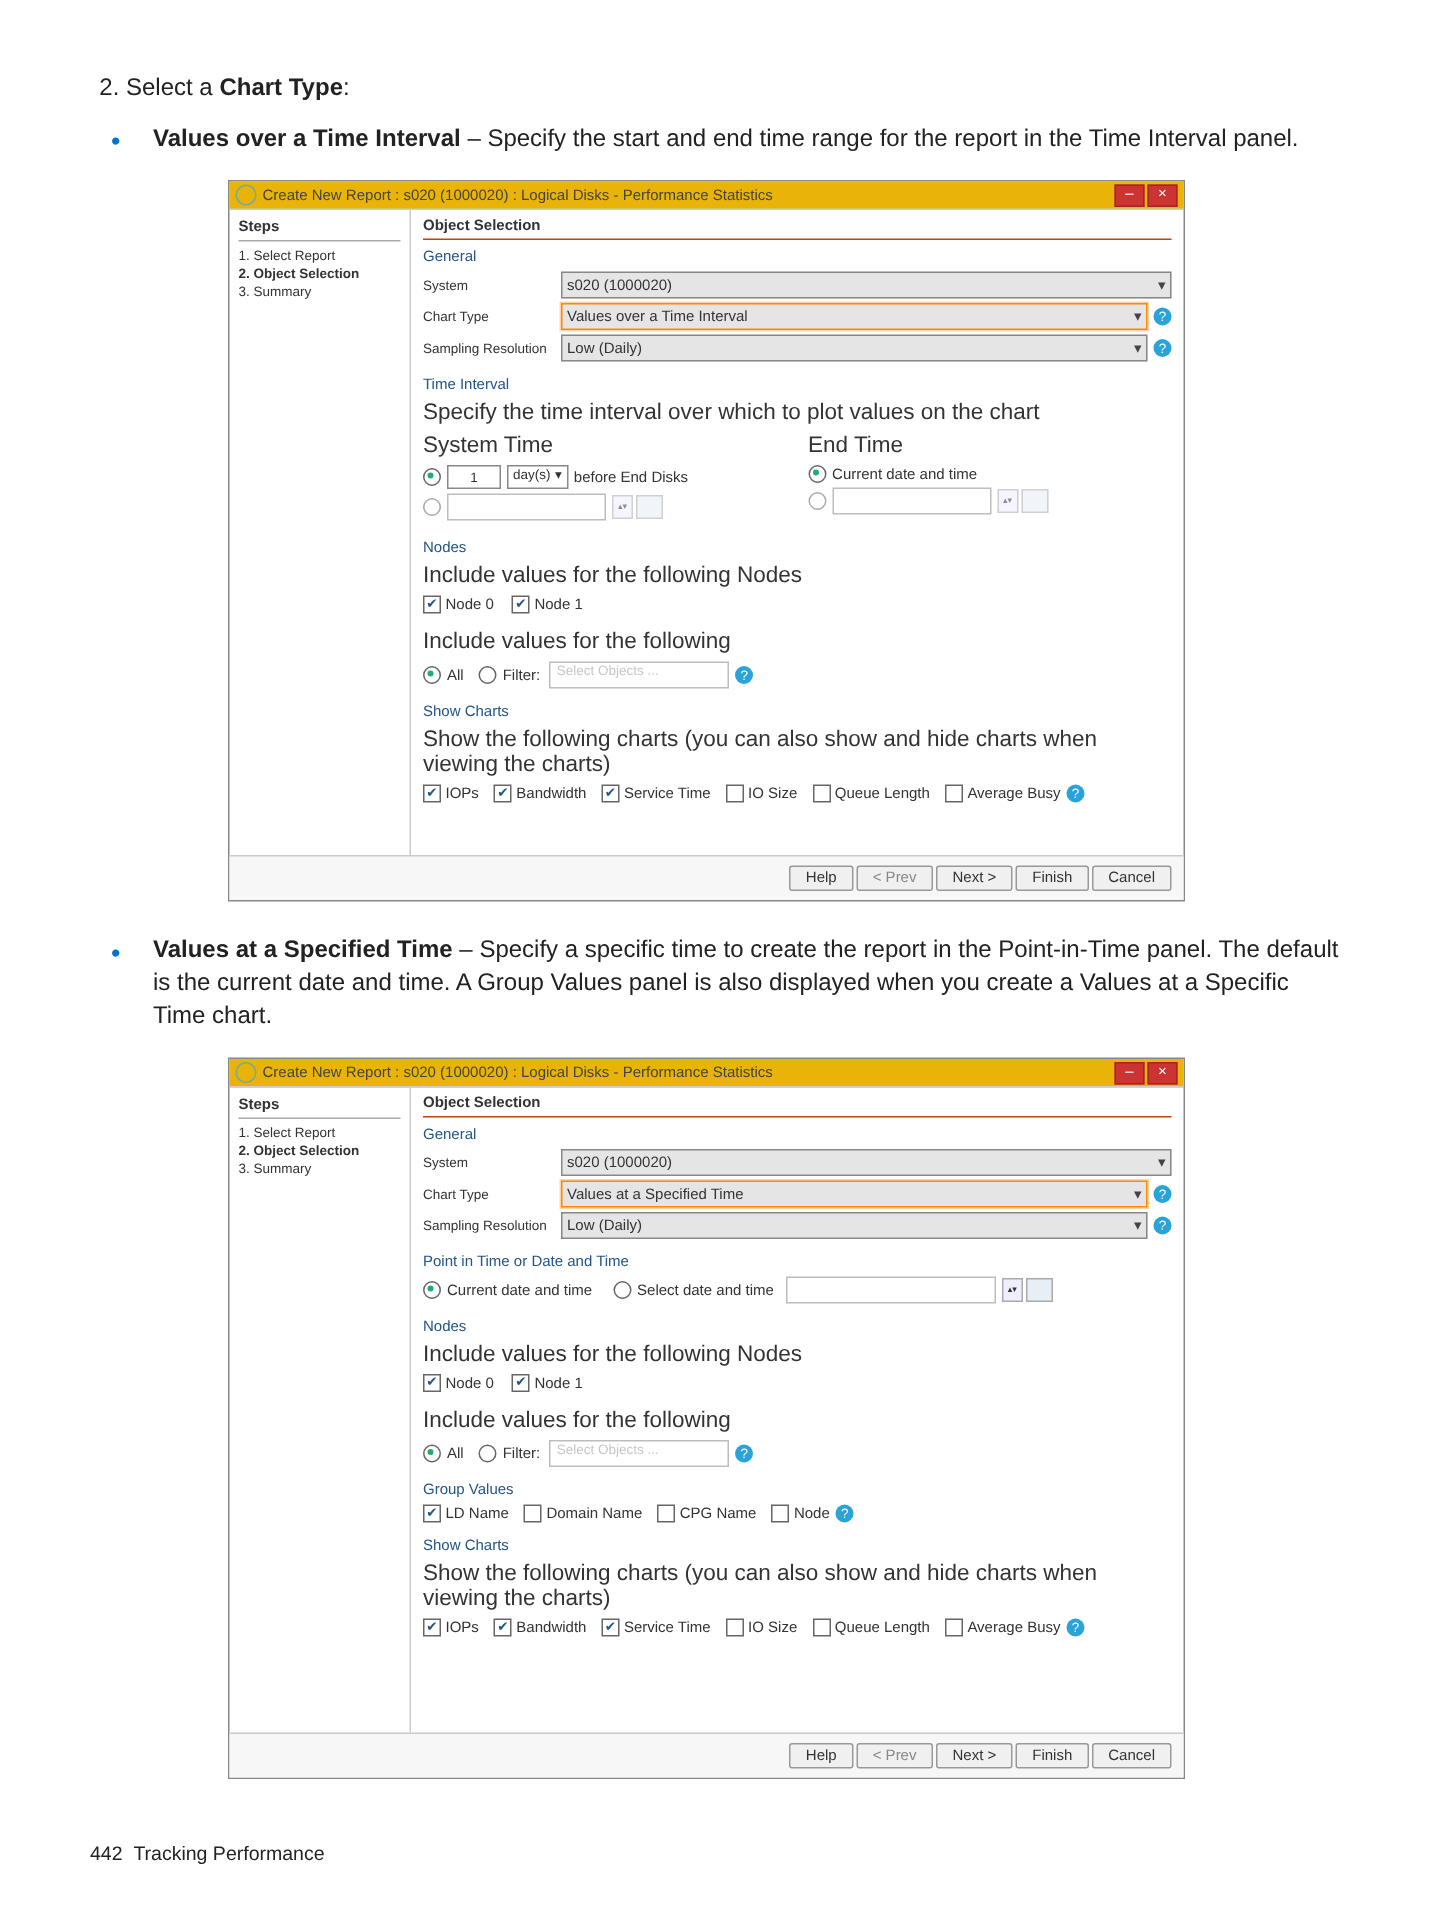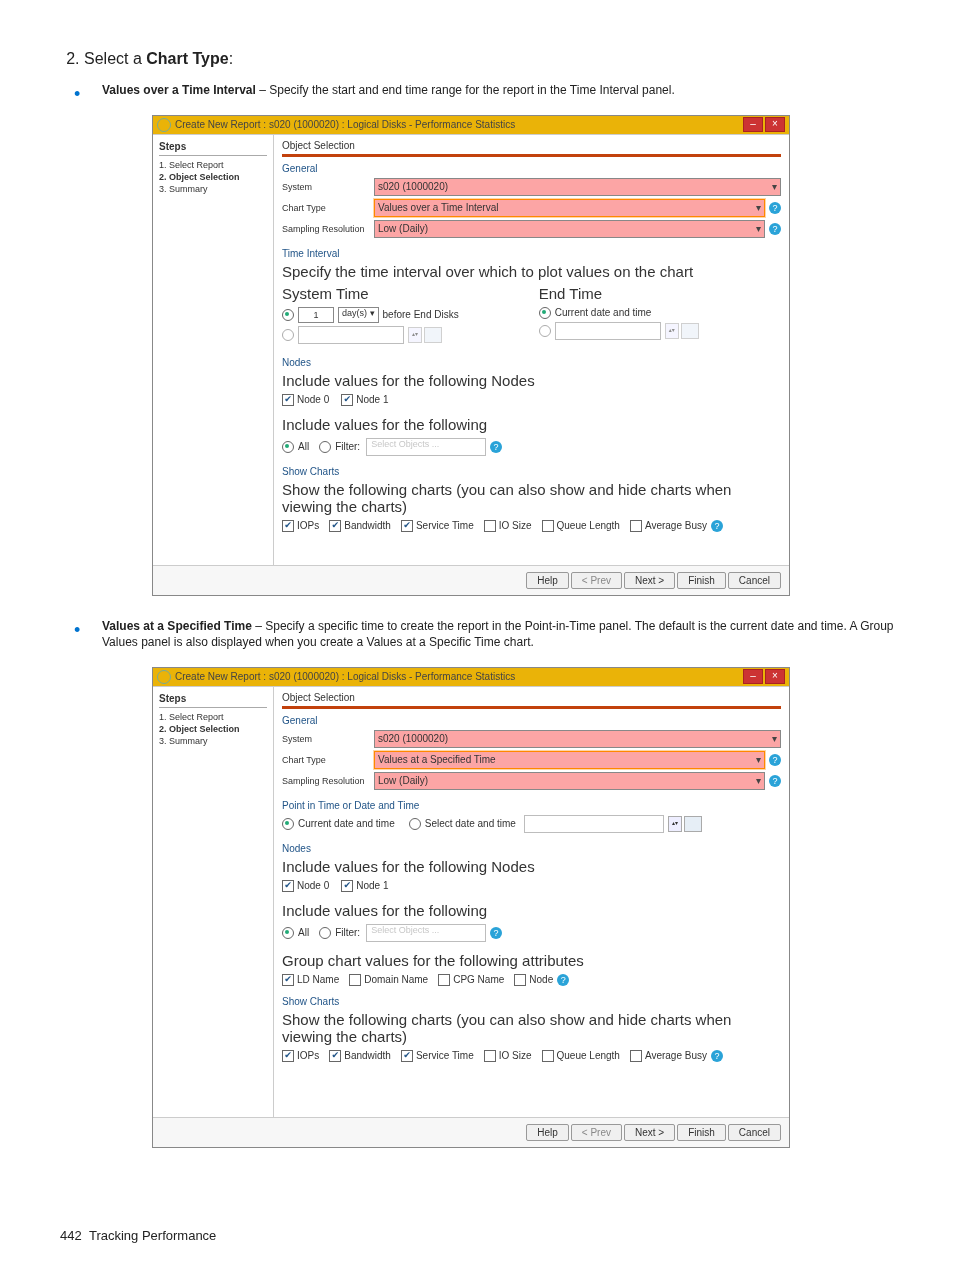--- a/index.html
+++ b/index.html
@@ -1,44 +1,44 @@
 <!DOCTYPE html>
 <html><head>
 <meta charset="utf-8">
 <style>
   body{margin:0;font-family:Arial,Helvetica,sans-serif;font-size:15px;color:#222;background:#fff}
   .page{width:954px;min-height:1271px;margin:0 auto;padding:50px 60px 30px 60px;box-sizing:border-box;position:relative}
   ol.inst{margin:0 0 14px 24px;padding:0}
   ol.inst>li{margin:0 0 10px 0;font-size:16px}
   .chart-type{font-weight:bold}
   ul.bullets{list-style:none;margin:6px 0 16px 42px;padding:0}
-  ul.bullets>li{position:relative;margin:0 0 14px 0;font-size:12px;line-height:1.38}
+  ul.bullets>li{position:relative;margin:0 0 14px 0;font-size:16px;line-height:1.38}
   ul.bullets>li:before{content:"•";position:absolute;left:-28px;top:0;color:#0073cf;font-size:18px}
   .strong{font-weight:bold}
   .shot-wrap{margin:14px 0 22px 92px}
   .shot{border:1px solid #888;width:636px;background:#fff;font-size:10px;color:#333}
   .shot .titlebar{height:18px;background:#eab308;border-bottom:1px solid #ccc;display:flex;align-items:center;padding:0 4px}
   .shot .titlebar .ticon{width:12px;height:12px;border:1px solid #7a9;border-radius:50%;margin-right:4px}
   .shot .titlebar .tlabel{flex:1;color:#444;font-size:10px}
   .shot .titlebar .wbtn{width:18px;height:13px;background:#c33;margin-left:2px;border:1px solid #a22;color:#fff;text-align:center;line-height:11px}
   .shot .titlebar .wbtn.b2{background:#c33}
   .shot .body{display:flex;min-height:430px}
   .shot .steps{width:108px;border-right:1px solid #ccc;padding:6px 6px}
   .shot .steps .shdr{font-weight:bold;font-size:10px;border-bottom:1px solid #aaa;padding-bottom:3px;margin-bottom:4px}
   .shot .steps .step{font-size:9px;color:#333;margin:2px 0}
   .shot .steps .step.active{font-weight:bold}
   .shot .main{flex:1;padding:2px 8px 8px 8px}
-  .shot .main .mhdr{font-weight:normal;font-size:10px;border-bottom:3px solid #c2410c;padding:3px 0 3px 0;margin-bottom:6px}
+  .shot .main .mhdr{font-weight:bold;font-size:10px;border-bottom:1px solid #c2410c;padding:3px 0 3px 0;margin-bottom:6px}
   .sect{margin:0 0 10px 0}
   .slabel{color:#258;font-size:10px;margin-bottom:4px}
   .sdesc{font-size:15px;color:#333;margin-bottom:5px}
   .frow{display:flex;align-items:center;margin:3px 0}
   .flab{width:92px;font-size:9px}
   .finput{flex:1;height:16px;border:1px solid #888;background:#fff;font-size:9px;padding:0 4px;overflow:hidden;white-space:nowrap}
-  .fsel{border:1px solid #888;height:16px;flex:1;background:#fca5a5;display:flex;align-items:center;padding:0 3px}
+  .fsel{border:1px solid #888;height:16px;flex:1;background:#e5e5e5;display:flex;align-items:center;padding:0 3px}
   .fsel.hl{border-color:#f80;outline:1px solid rgba(255,136,0,0.35)}
   .fsel .caret{margin-left:auto;color:#444}
   .helpdot{width:12px;height:12px;border-radius:50%;background:#2aa3d8;color:#fff;text-align:center;line-height:12px;font-size:9px;margin-left:4px}
   .twocol{display:flex;gap:80px}
   .radio{display:inline-block;width:10px;height:10px;border:1px solid #666;border-radius:50%;vertical-align:middle;margin-right:4px;position:relative}
   .radio.on:after{content:"";position:absolute;left:2px;top:2px;width:4px;height:4px;border-radius:50%;background:#2a7}
   .chk{display:inline-block;width:10px;height:10px;border:1px solid #666;vertical-align:middle;margin-right:3px;background:#fff;text-align:center;line-height:9px;font-size:9px;color:#258}
   .chk.on:before{content:"✔"}
   .mini-in{width:34px;height:14px;border:1px solid #888;display:inline-block;vertical-align:middle;text-align:center;font-size:9px;line-height:14px}
   .unit-sel{display:inline-flex;align-items:flex-start;border:1px solid #888;height:14px;padding:0 3px;font-size:9px;margin:0 4px}
@@ -293,21 +293,21 @@
               <span class="radio on"></span>
                 <span style="margin-right:10px">All</span>
               <span class="radio"></span>
                 <span style="margin-right:6px">Filter:</span>
               <span class="finput dimrow" style="flex:0 0 110px;color:#999">Select Objects ...</span>
               <span class="helpdot">?</span>
             </div>
           </div>
 
           <div class="sect">
-            <div class="sdesc">Group chart values for the following attributes</div>
+            <div class="slabel">Group Values</div>
             <div class="frow">
               <span class="chk on"></span>
                 <span style="margin-right:10px">LD Name</span>
               <span class="chk"></span>
                 <span style="margin-right:10px">Domain Name</span>
               <span class="chk"></span>
                 <span style="margin-right:10px">CPG Name</span>
               <span class="chk"></span>
                 <span>Node</span>
               <span class="helpdot">?</span>

